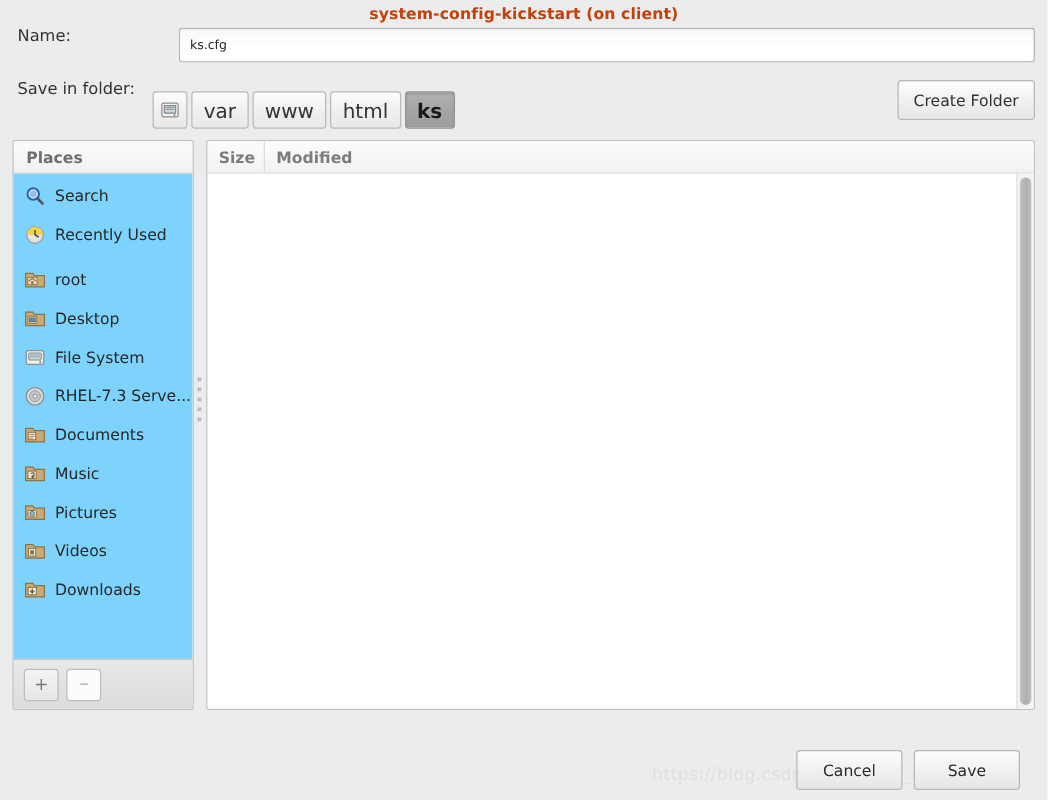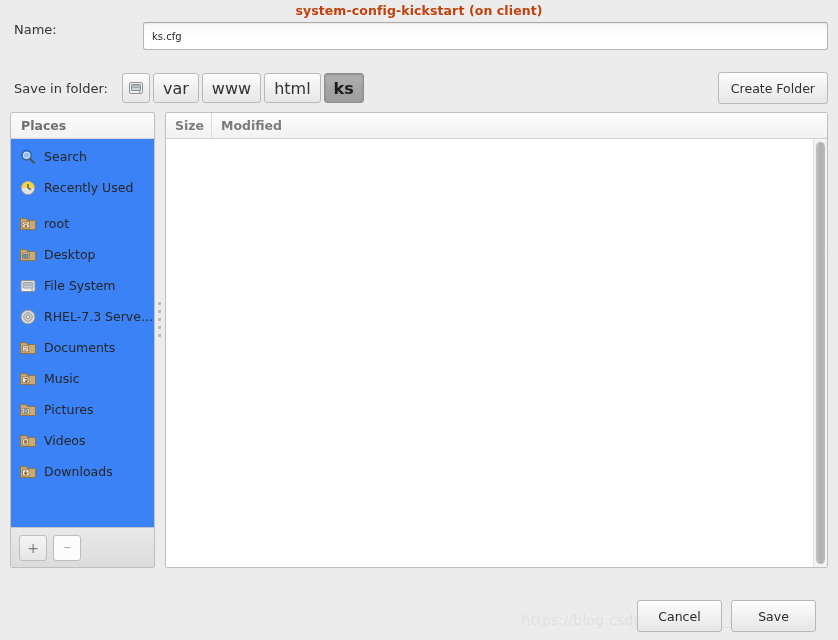--- a/index.html
+++ b/index.html
@@ -53,21 +53,20 @@
     font-family: inherit;
     font-size: 10px;
     color: #262626;
     outline: none;
     box-shadow: inset 0 1px 1px rgba(0,0,0,0.055);
   }
 
   
   .folder-row {
     display: flex;
-    align-items: center;
     padding: 0 10px 0 14px;
     height: 48px;
   }
   .folder-label {
     width: 108px;
     font-size: 13px;
     color: #333;
   }
   .crumbs {
     display: flex;
@@ -140,21 +139,21 @@
     font-size: 12.5px;
     font-weight: bold;
     color: #6f6f6f;
     background: linear-gradient(to bottom, #fbfbfb, #f2f2f2);
     border-bottom: 1px solid #d3d3d3;
     box-sizing: border-box;
   }
   .places-list {
     flex: 1;
     overflow: hidden;
-    background: #3b82f6;
+    background: #7dd3fc;
     padding-top: 2px;
   }
   .place-item {
     display: flex;
     align-items: center;
     height: 31px;
     padding-left: 8px;
     font-size: 12.5px;
     color: #262626;
     cursor: default;

